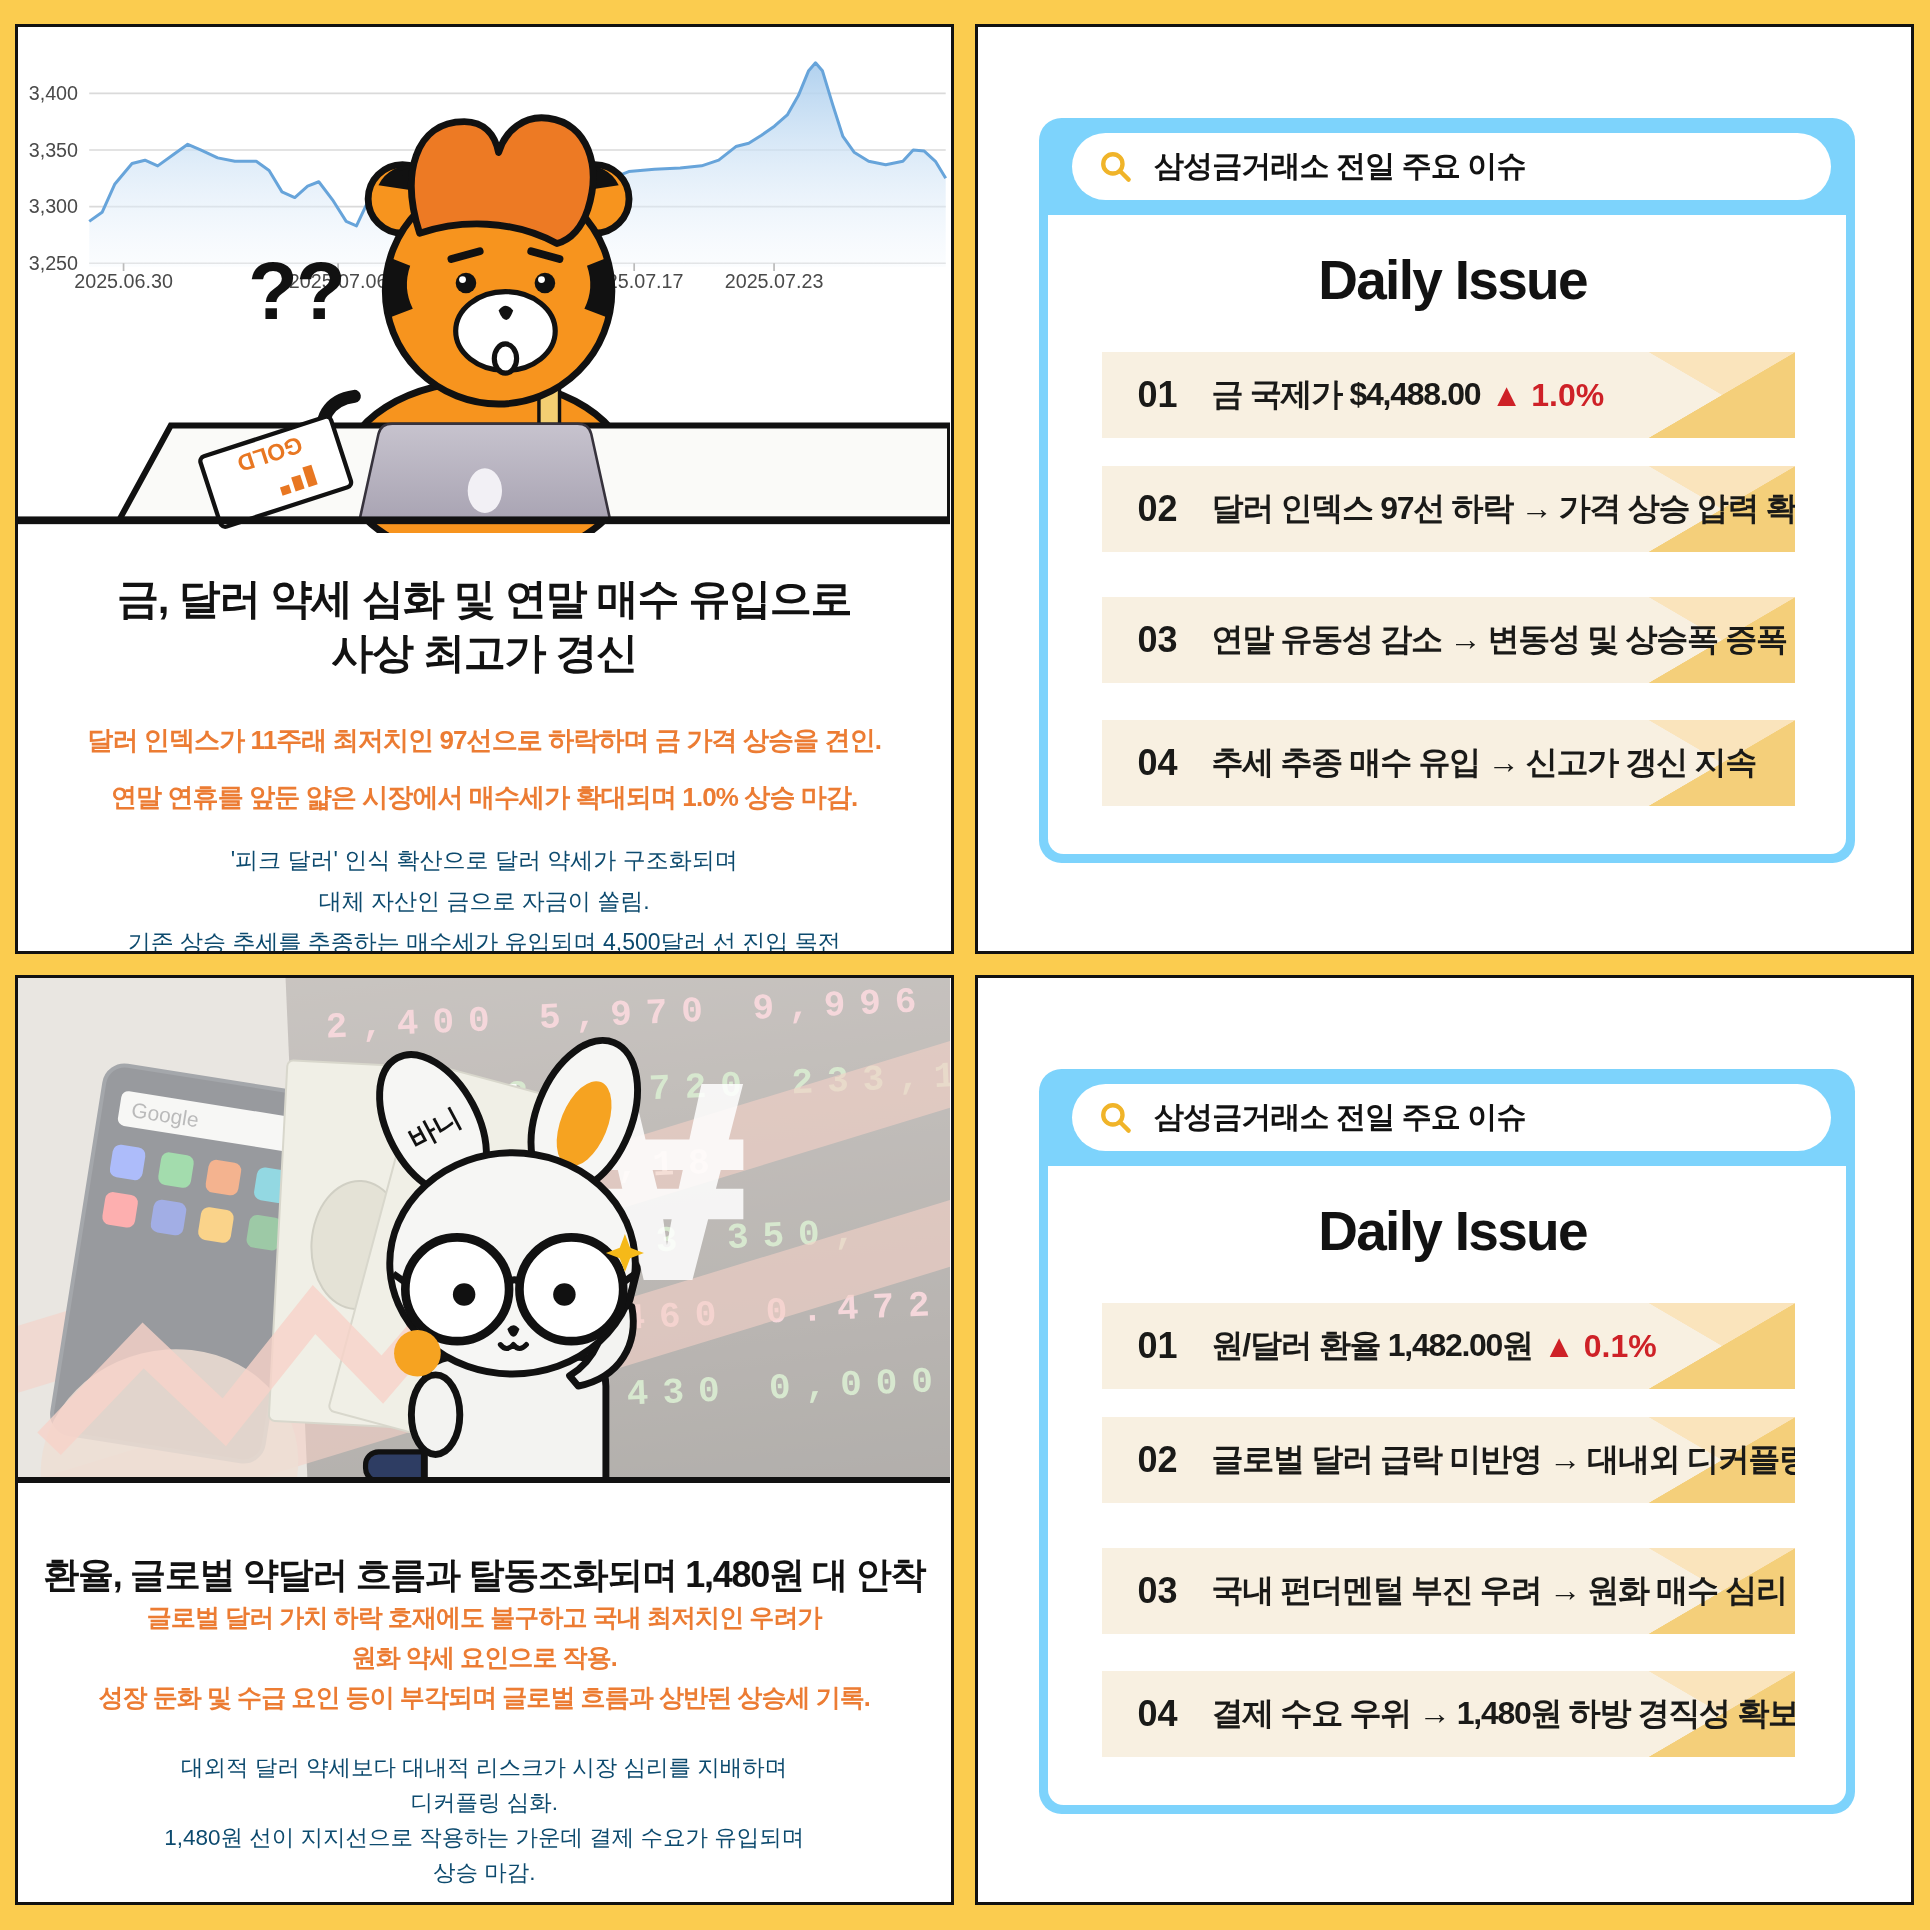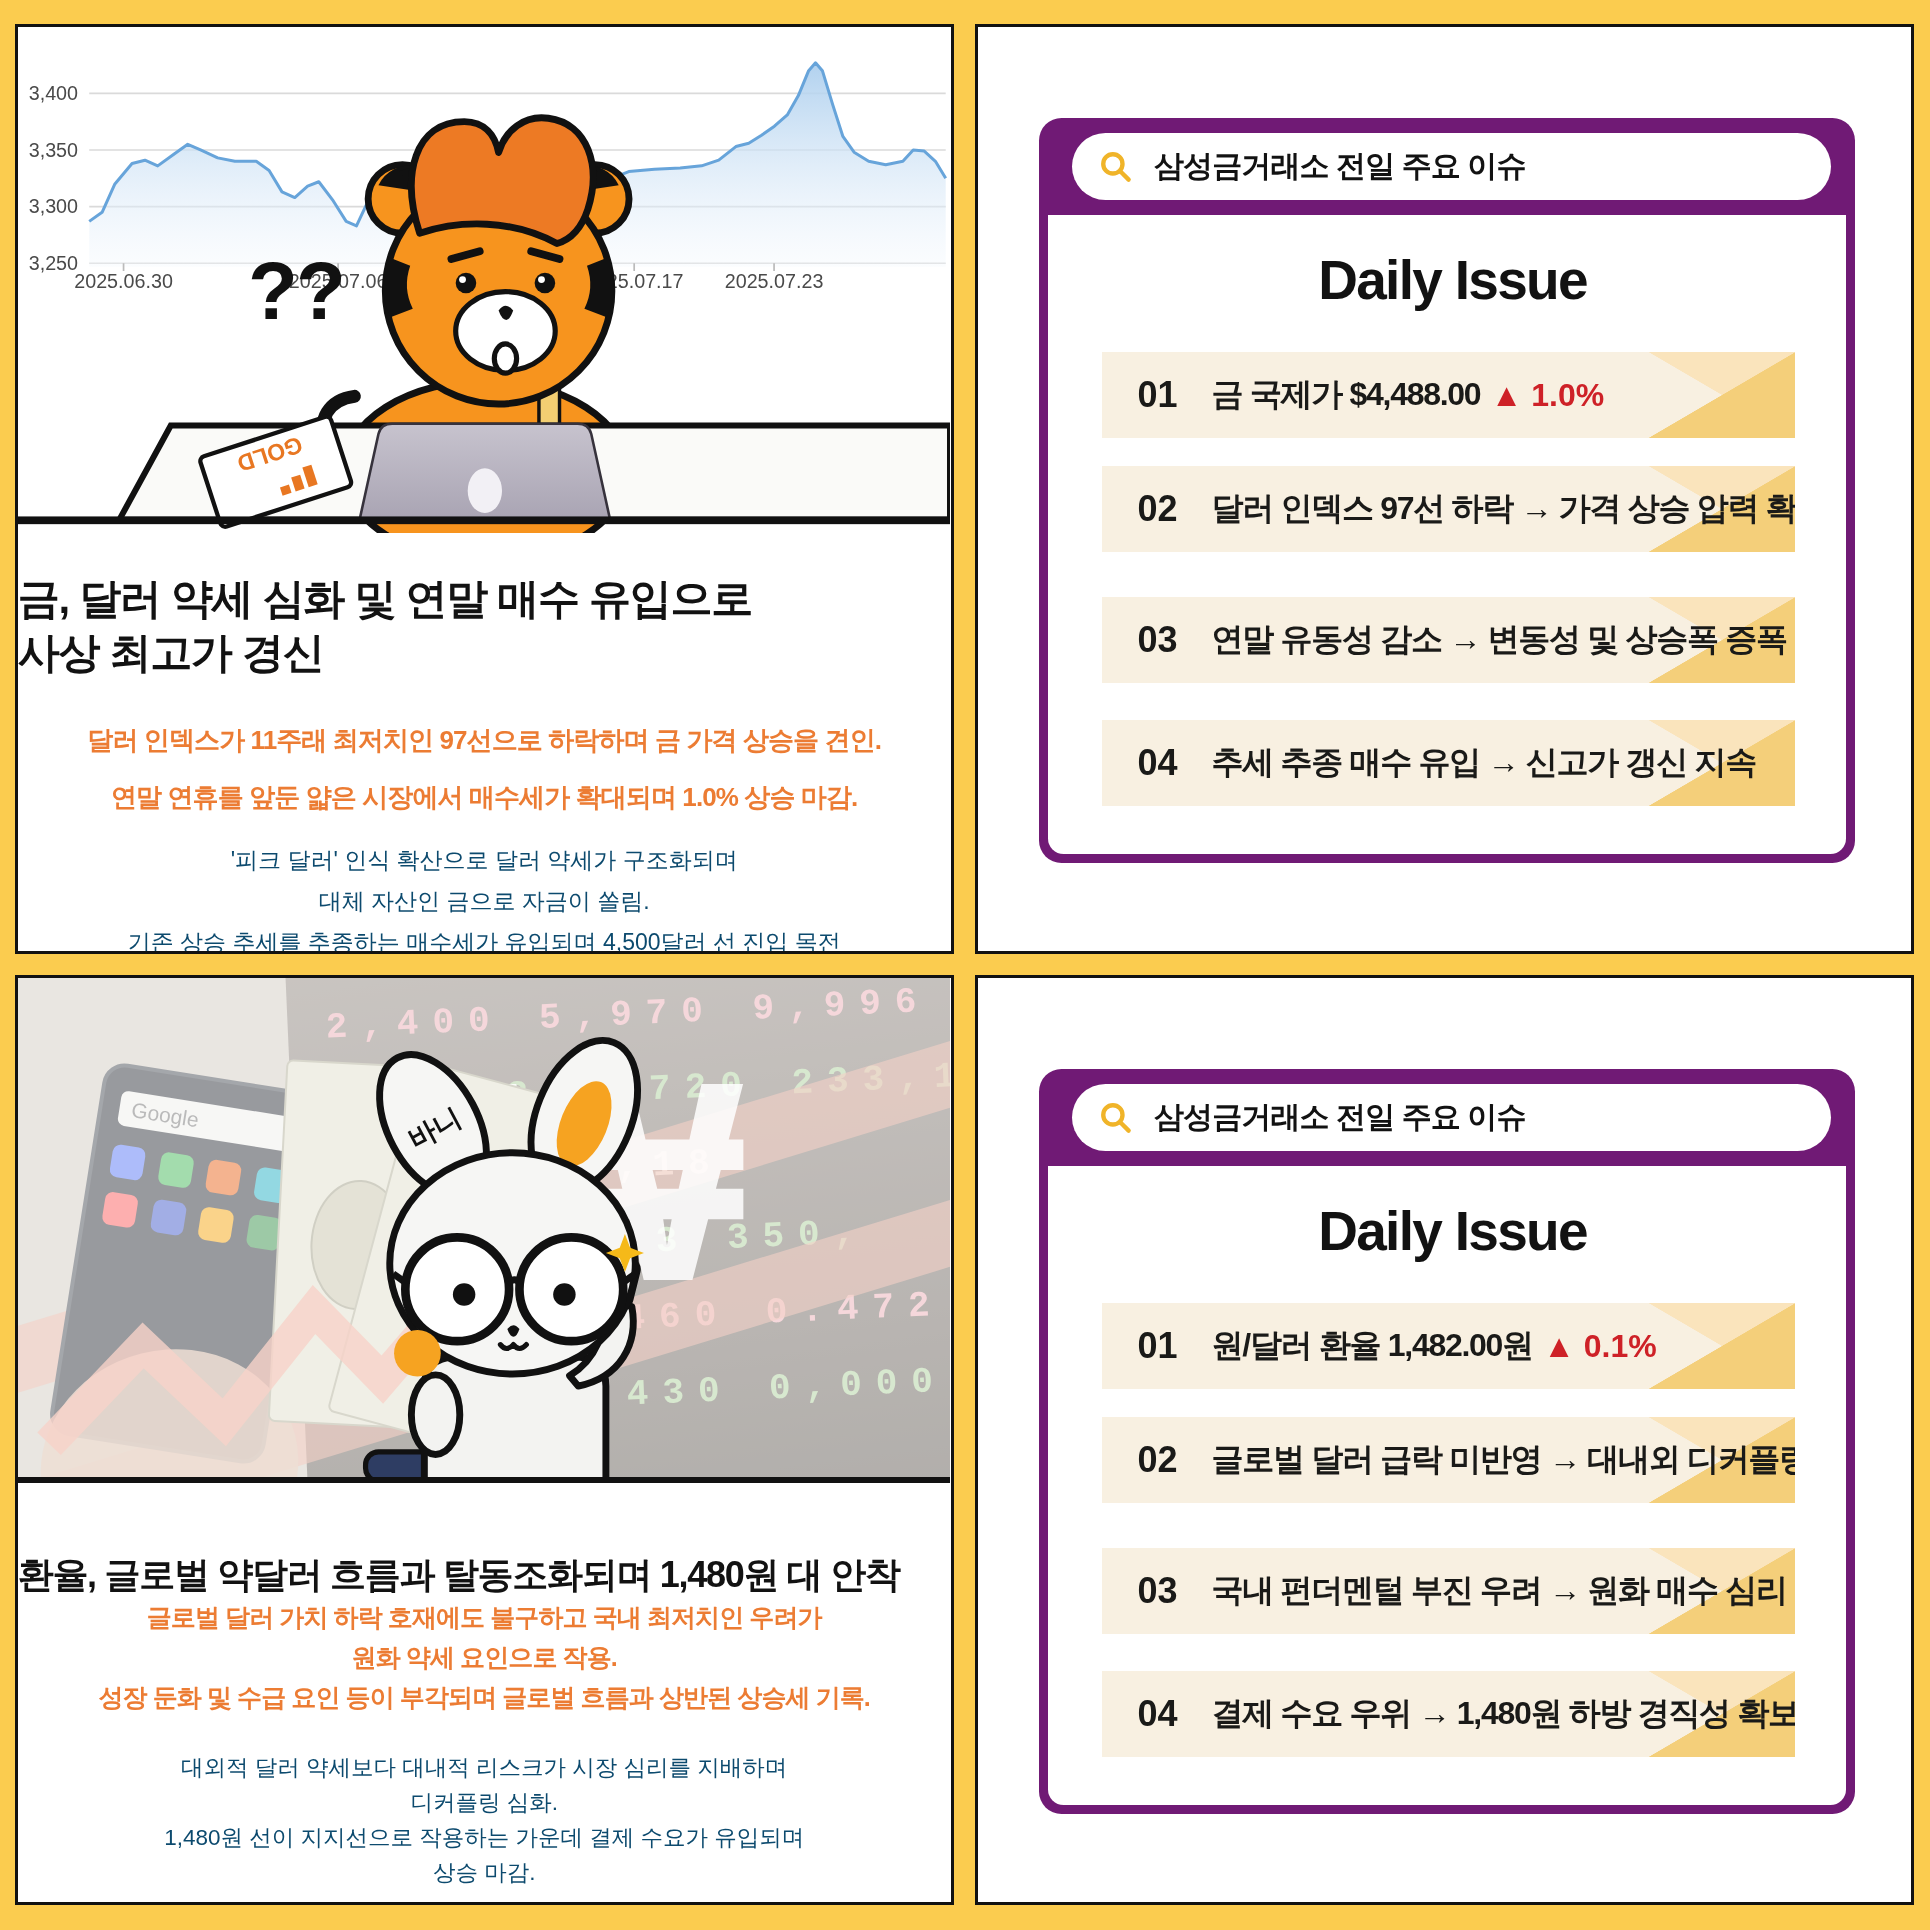--- a/index.html
+++ b/index.html
@@ -5,21 +5,21 @@
   *{margin:0;padding:0;box-sizing:border-box}
   html,body{width:1930px;height:1930px}
   body{background:#FBCC4F;font-family:"Liberation Sans","DejaVu Sans",sans-serif;position:relative;overflow:hidden}
   .panel{position:absolute;background:#fff;border:3.5px solid #121212;overflow:hidden}
   .tl{left:14.7px;top:24px;width:939px;height:930px}
   .tr{left:975px;top:24px;width:939px;height:930px}
   .bl{left:14.7px;top:975px;width:939px;height:930px}
   .br{left:975px;top:975px;width:939px;height:930px}
 
   
-  .k-title{position:absolute;left:0;right:0;text-align:left;font-weight:900;color:#121212;letter-spacing:-1.3px}
+  .k-title{position:absolute;left:0;right:0;text-align:center;font-weight:900;color:#121212;letter-spacing:-1.3px}
   .tl .k-title{top:545px;font-size:42px;line-height:54px}
   .bl .k-title{top:574px;font-size:36px;line-height:45px}
   .k-orange{position:absolute;left:0;right:0;text-align:center;font-weight:900;color:#EC7C33;letter-spacing:-0.9px}
   .tl .k-orange{top:685px;font-size:26px;line-height:57px}
   .bl .k-orange{top:619px;font-size:25px;line-height:40px}
   .k-body{position:absolute;left:0;right:0;text-align:center;color:#0c4a6e}
   .tl .k-body{top:813px;font-size:23px;line-height:41px}
   .bl .k-body{top:772px;font-size:22.5px;line-height:35px}
 
   .chart,.scene{position:absolute;left:0;top:0;width:932px;height:506px}
@@ -50,21 +50,21 @@
   .hand{position:absolute;left:22.5px;top:372px;width:259px;height:233px;background:#D9B9A2;border-radius:50%;transform:rotate(-14deg);opacity:.85}
   .bill{position:absolute;width:161px;height:363px;background:#DEDCC8;border:2.6px solid #ABA890;border-radius:7px}
   .bill .portrait{position:absolute;left:50%;top:50%;width:95px;height:130px;transform:translate(-50%,-50%);background:#C4C1A6;border:2.6px solid #9A977E;border-radius:50%}
   .bill.one{left:259px;top:85px;transform:rotate(3deg)}
   .bill.two{left:353px;top:97px;transform:rotate(15deg)}
   .zig{position:absolute;left:0;top:0;width:100%;height:100%}
   .fade{position:absolute;inset:0;background:rgba(255,255,255,.54)}
   .rabbit{position:absolute;left:0;top:0;width:932px;height:505px}
 
   
-  .browser{position:absolute;left:61px;top:91px;width:816px;height:745px;background:#701a75;border-radius:22.5px}
+  .browser{position:absolute;left:61px;top:91px;width:816px;height:745px;background:#7dd3fc;border-radius:22.5px}
   .pill{position:absolute;left:33px;right:24px;top:14.7px;height:67px;background:#fff;border-radius:35px;display:flex;align-items:center;padding:0 26px;gap:21px}
   .pill .stext{font-size:30px;font-weight:800;color:#121212;letter-spacing:-0.9px}
   .bbody{position:absolute;left:8.6px;right:8.6px;top:97px;bottom:8.6px;background:#fff;border-radius:0 0 15.6px 15.6px}
   .di-title{position:absolute;top:33px;left:11px;right:0;text-align:center;font-size:55px;font-weight:900;letter-spacing:-1.7px;color:#121212}
   .item{position:absolute;left:54px;width:693px;height:86px;background:#F8F0E1;display:flex;align-items:center;padding-left:36px;overflow:hidden}
   .item.i1{top:137px}.item.i2{top:251px}.item.i3{top:382px}.item.i4{top:505px}
   .item .num{font-size:36px;font-weight:800;color:#1a1a18;width:74px;flex:0 0 auto}
   .item .txt{font-size:32px;font-weight:800;color:#1a1a18;letter-spacing:-1.3px;position:relative;z-index:2;white-space:nowrap}
   .item .hl{font-size:32px;font-weight:800;color:#CE2127;margin-left:10.4px;position:relative;z-index:2;white-space:nowrap}
   .item .fold{position:absolute;top:0;right:0;bottom:0;width:147px;z-index:1;

